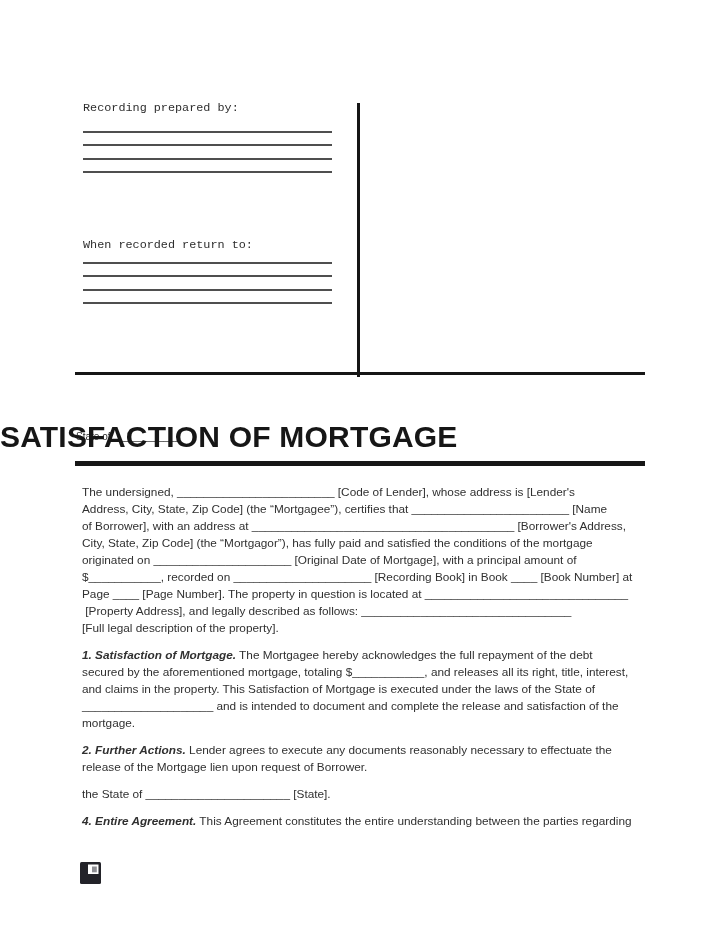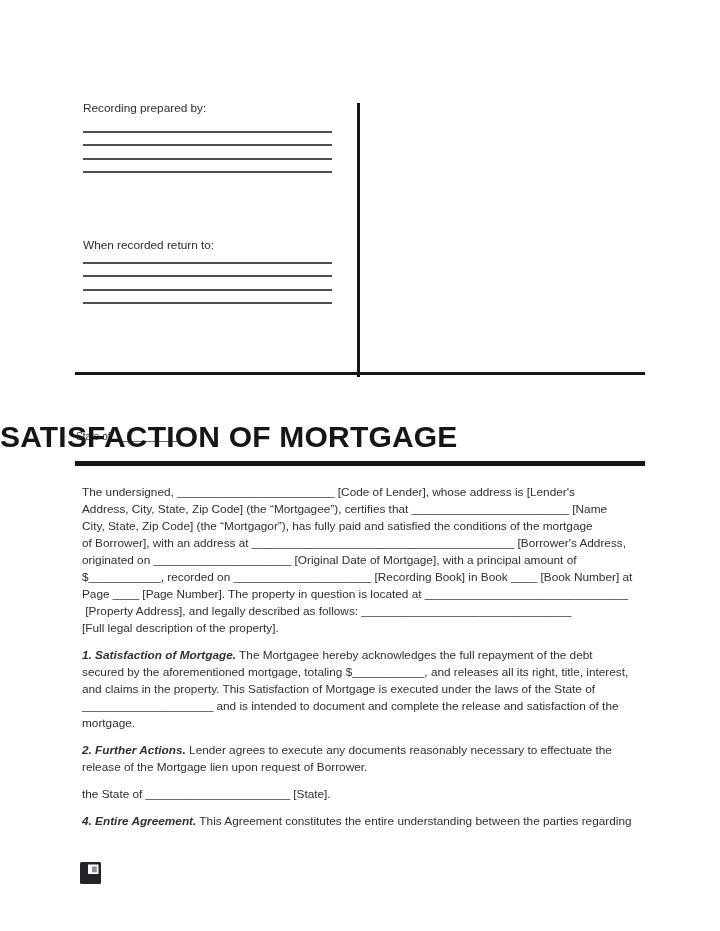--- a/index.html
+++ b/index.html
@@ -10,20 +10,21 @@
     position: relative;
     overflow: hidden;
   }
   .abs { position: absolute; }
 
   
   .rec-label {
     left: 83px;
     font-size: 11.8px;
     color: #2e2e2e;
+    font-family: Liberation Mono, monospace;
   }
   #prepared-label { top: 101px; }
   #return-label   { top: 238px; text-align: right; }
   .blank-group { left: 83px; width: 249px; }
   #prepared-blanks { top: 119px; }
   #return-blanks   { top: 250px; }
   .blank-line {
     height: 11.5px;
     border-bottom: 2px solid #4f4f4f;
   }
@@ -106,22 +107,22 @@
 
   <div class="abs state-line"><span>State of</span><span> </span><span>____________</span></div>
 
   <div class="abs doc-title">SATISFACTION OF MORTGAGE</div>
   <div class="abs hrule-thick"></div>
 
   <div class="abs" id="body">
       <div class="para">
         <div class="line">The undersigned, ________________________ [Code of Lender], whose address is [Lender's</div>
         <div class="line">Address, City, State, Zip Code] (the “Mortgagee”), certifies that ________________________ [Name</div>
+        <div class="line">of Borrower], with an address at ________________________________________ [Borrower's Address,</div>
         <div class="line">City, State, Zip Code] (the “Mortgagor”), has fully paid and satisfied the conditions of the mortgage</div>
-        <div class="line">of Borrower], with an address at ________________________________________ [Borrower's Address,</div>
         <div class="line">originated on _____________________ [Original Date of Mortgage], with a principal amount of</div>
         <div class="line">$___________, recorded on _____________________ [Recording Book] in Book ____ [Book Number] at</div>
         <div class="line">Page ____ [Page Number]. The property in question is located at _______________________________</div>
         <div class="line"> [Property Address], and legally described as follows: ________________________________</div>
         <div class="line">[Full legal description of the property].</div>
       </div>
       <div class="para">
         <div class="line"><span class="b">1. Satisfaction of Mortgage.</span> The Mortgagee hereby acknowledges the full repayment of the debt</div>
         <div class="line">secured by the aforementioned mortgage, totaling $___________, and releases all its right, title, interest,</div>
         <div class="line">and claims in the property. This Satisfaction of Mortgage is executed under the laws of the State of</div>

